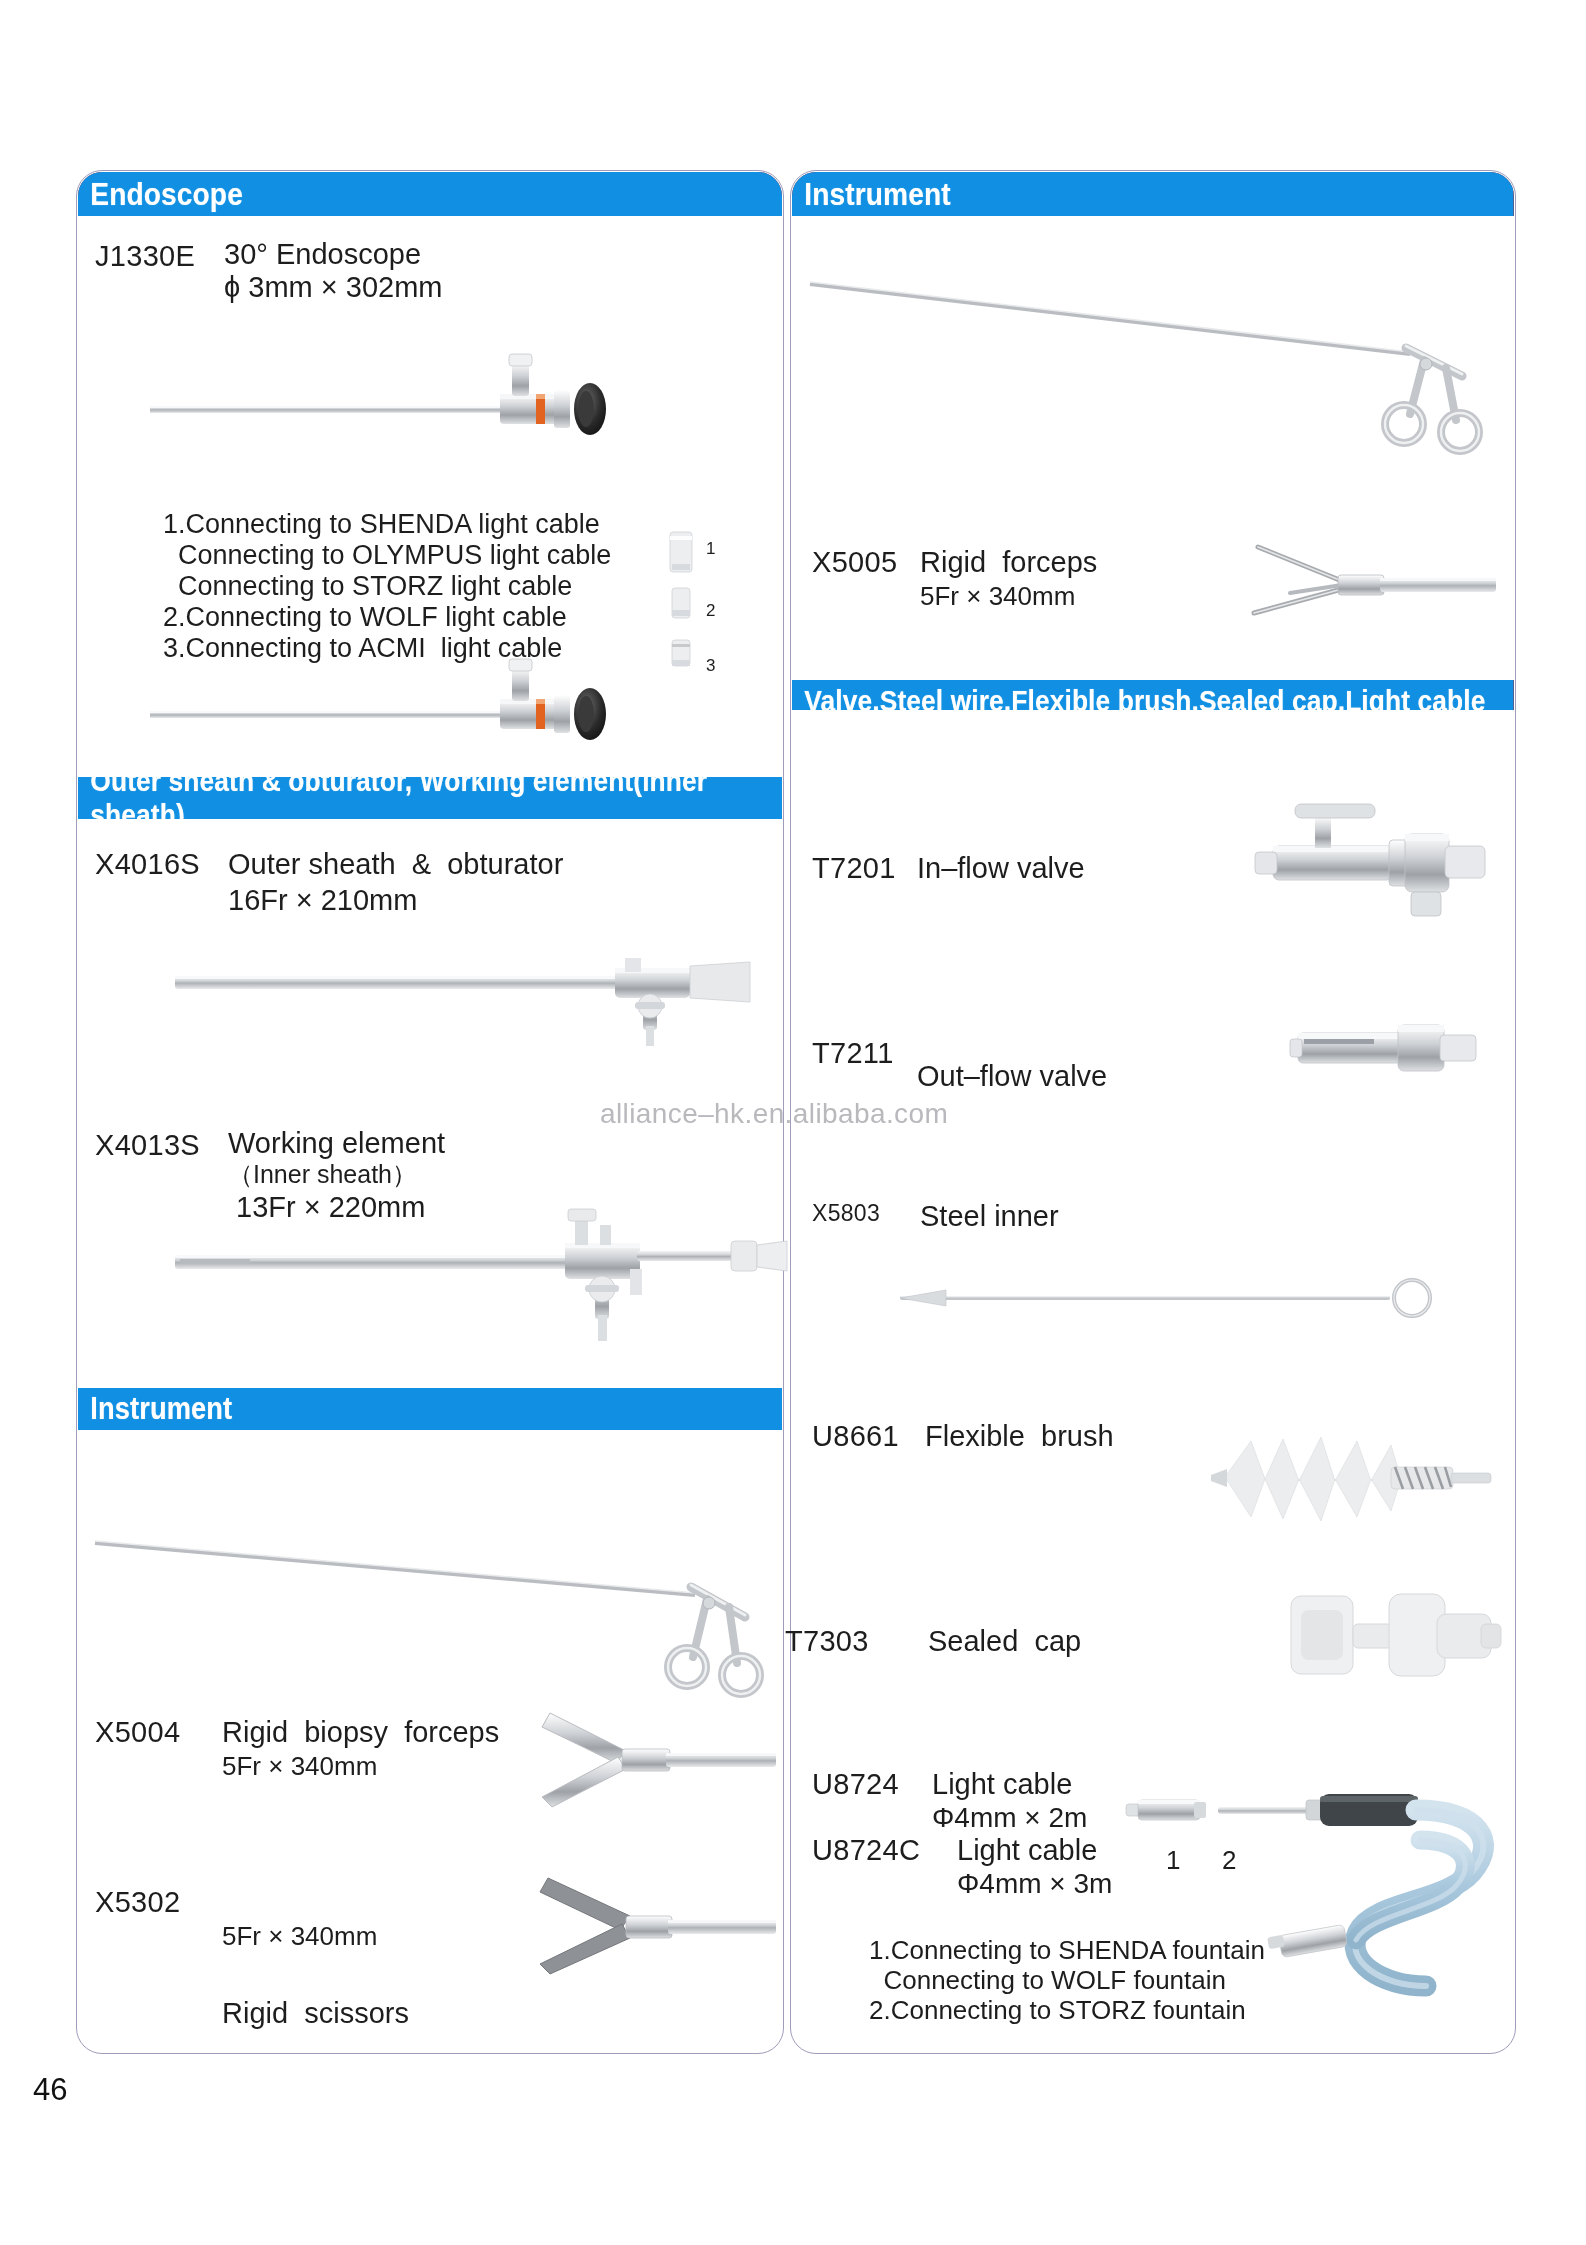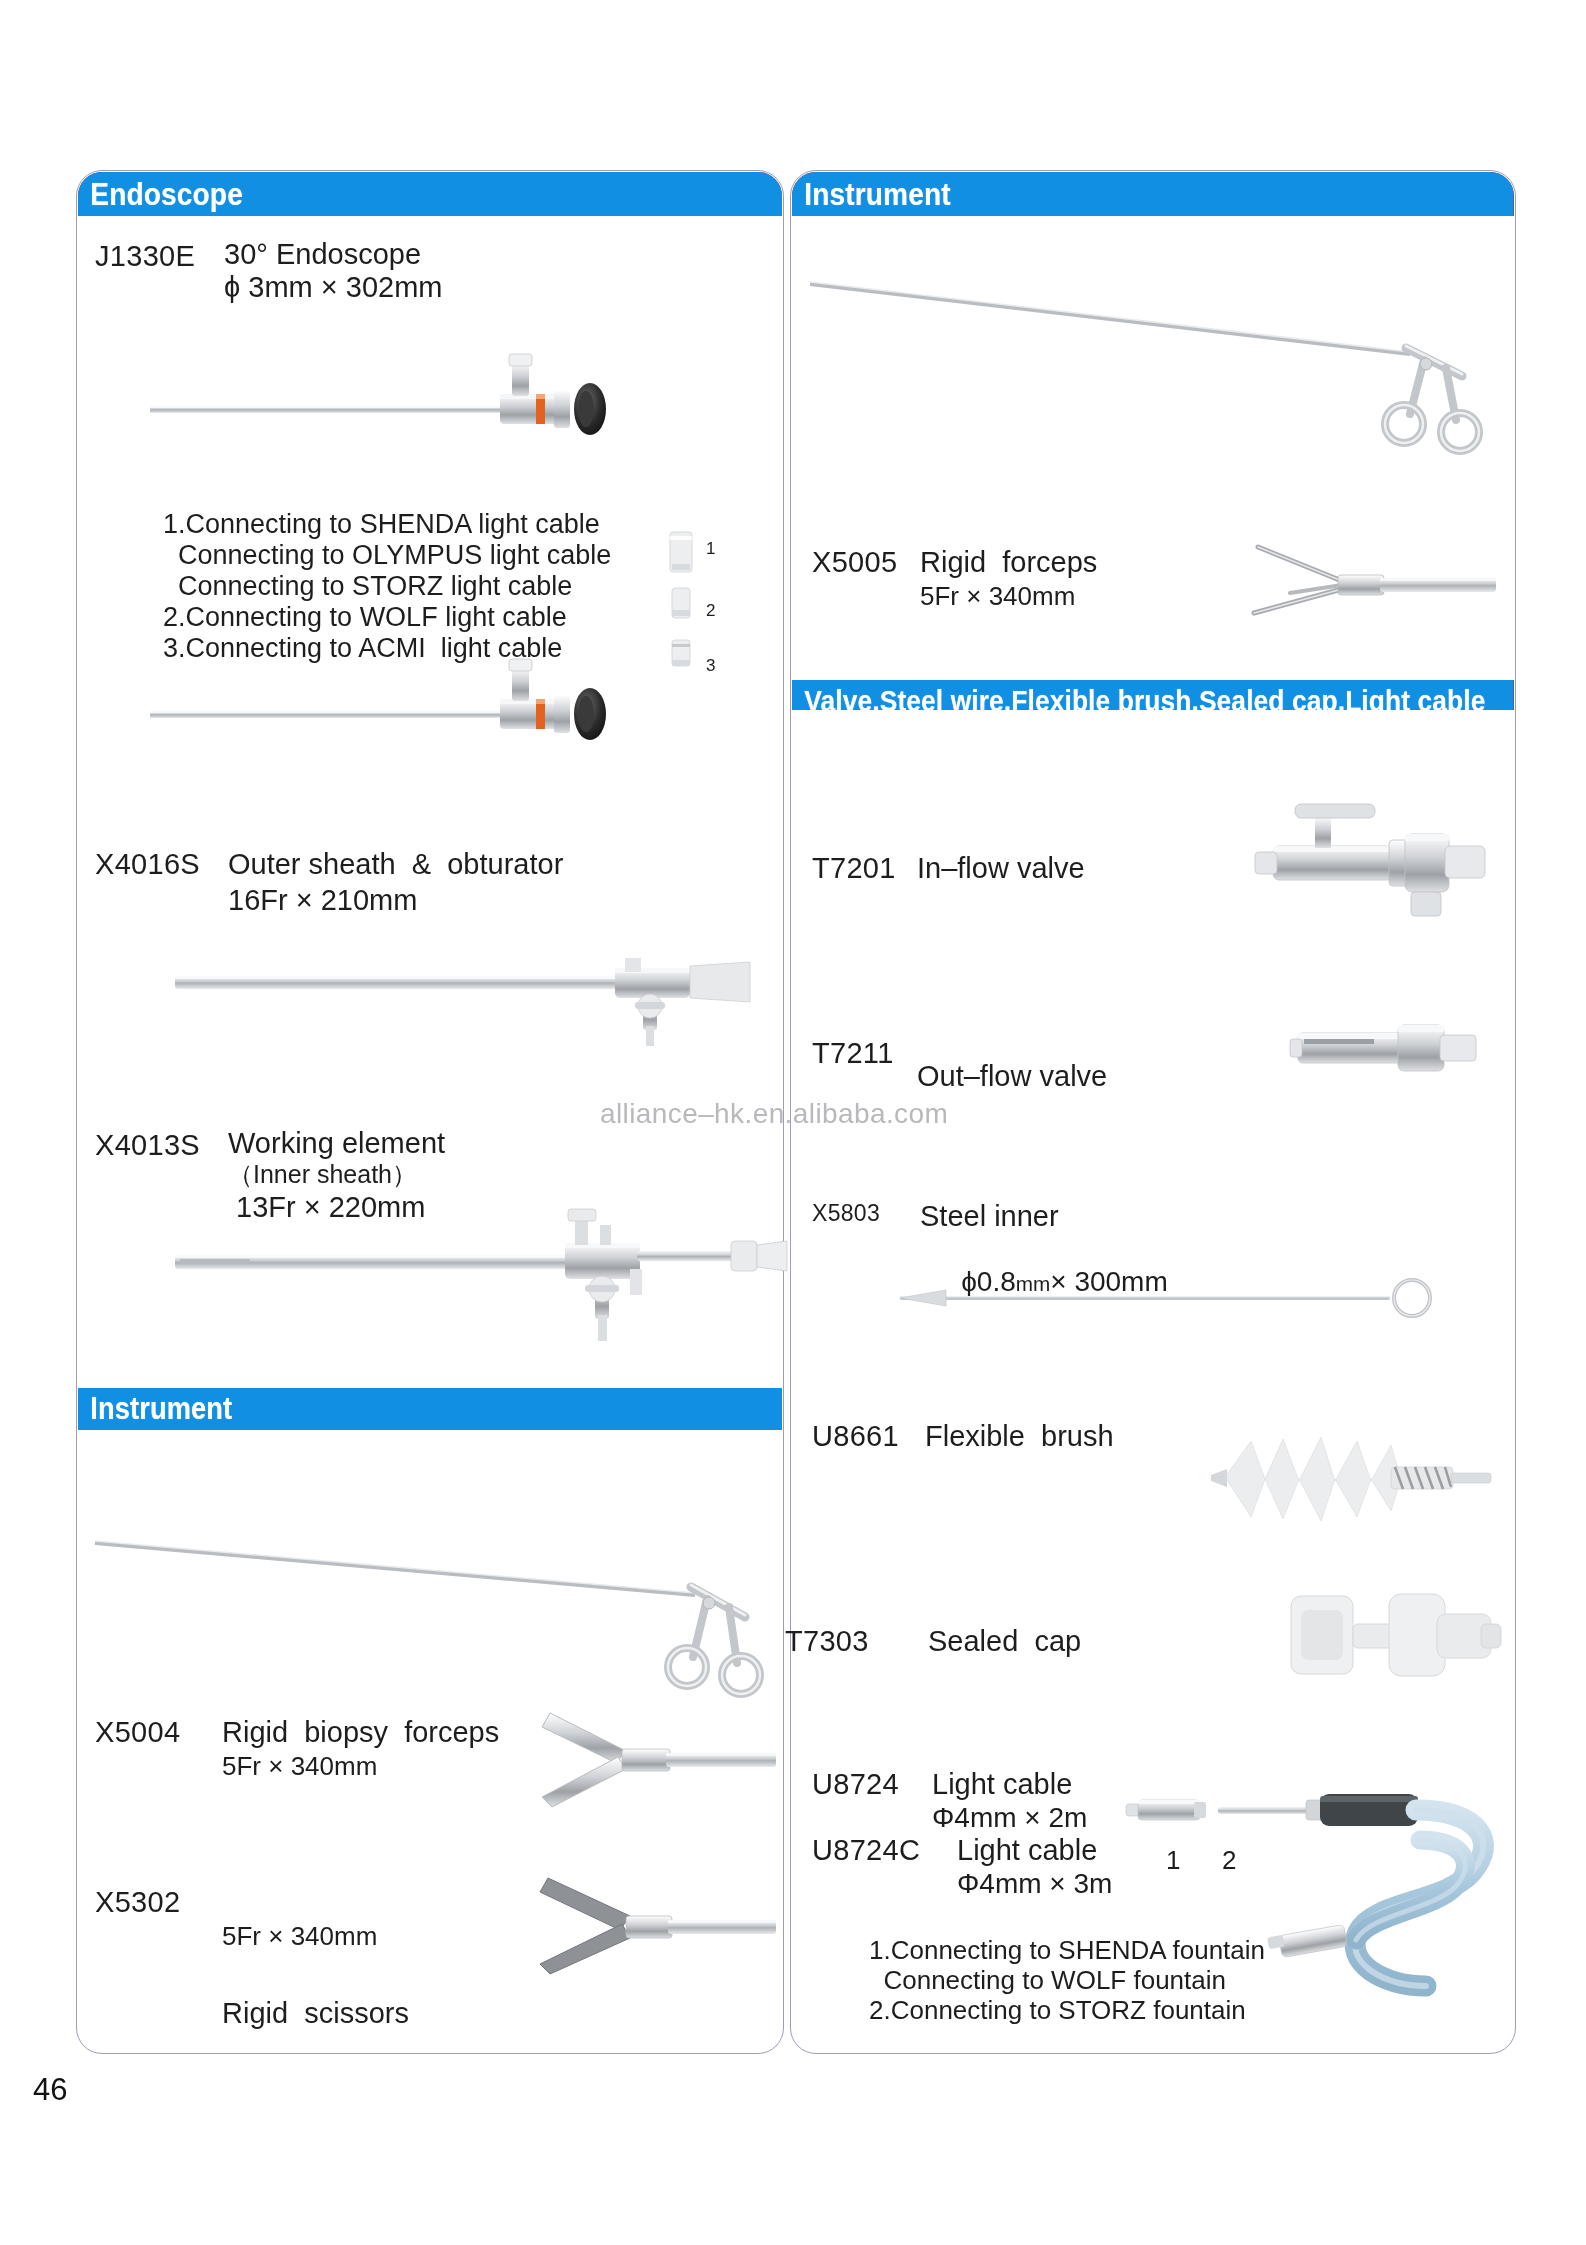--- a/index.html
+++ b/index.html
@@ -148,20 +148,23 @@
       <rect x="404" y="40" width="16" height="38" rx="3" fill="url(#steel2)"></rect>
       <rect x="386" y="44" width="9" height="30" fill="#e2631f"></rect>
       <rect x="386" y="44" width="9" height="5" fill="#f0a573"></rect>
       <rect x="362" y="12" width="17" height="34" rx="3" fill="url(#steel2)"></rect>
       <rect x="359" y="4" width="23" height="12" rx="3" fill="#f0f1f2" stroke="#c6c9cc" stroke-width=".8"></rect>
       <ellipse cx="440" cy="59" rx="16" ry="26" fill="url(#blackcup)"></ellipse>
       <ellipse cx="436" cy="59" rx="8" ry="18" fill="#3a3a3a"></ellipse>
     </svg>
   </div>
 
+  <div class="sec-wrap" style="left:78px;top:777px;width:704px;height:42px;">
+    <div class="sec-head condensed" style="left:0;top:0;height:42px;font-size:30px;">Outer sheath &amp; obturator, Working element(inner sheath)</div>
+  </div>
 
   <div class="tx code" style="left:95px;top:848px;font-size:29px;">X4016S</div>
   <div class="tx" style="left:228px;top:848px;font-size:29px;">Outer sheath  &amp;  obturator</div>
   <div class="tx" style="left:228px;top:884px;font-size:29px;">16Fr × 210mm</div>
 
   <div class="fig" style="left:175px;top:940px;">
     <svg width="620" height="120" viewBox="0 0 620 120">
       <rect x="0" y="36" width="445" height="13" rx="3" fill="url(#steel)"></rect>
       <rect x="0" y="36" width="445" height="3" fill="#f8f9fa"></rect>
       <rect x="440" y="28" width="75" height="30" rx="5" fill="url(#steel2)"></rect>
@@ -323,23 +326,20 @@
       <rect x="14" y="34" width="70" height="5" fill="#9aa0a5"></rect>
       <rect x="0" y="34" width="12" height="18" rx="3" fill="#e4e6e9" stroke="#c4c7cb" stroke-width=".8"></rect>
       <rect x="108" y="20" width="46" height="46" rx="6" fill="url(#steel2)" stroke="#bfc2c6" stroke-width=".8"></rect>
       <rect x="108" y="20" width="46" height="7" fill="#f7f8f9"></rect>
       <rect x="150" y="30" width="36" height="26" rx="4" fill="#e7e9ec" stroke="#c4c7cb" stroke-width=".8"></rect>
     </svg>
   </div>
 
   <div class="tx code" style="left:812px;top:1200px;font-size:23px;">X5803</div>
   <div class="tx" style="left:920px;top:1200px;font-size:29px;">Steel inner</div>
-  <div class="tx" style="left:930px;top:1234px;font-size:28px;">
-    <span>ϕ0.8</span><span class="mm">mm</span><span>× 300mm</span>
-  </div>
 
   <div class="fig" style="left:900px;top:1270px;">
     <svg width="580" height="60" viewBox="0 0 580 60">
       <rect x="0" y="26" width="490" height="4" rx="2" fill="#c2c5c9"></rect>
       <rect x="0" y="26" width="490" height="1.4" fill="#eceef0"></rect>
       <path d="M0 28 L46 20 L46 36 Z" fill="#d9dcdf" stroke="#c0c3c7" stroke-width=".6"></path>
       <circle cx="512" cy="28" r="18" fill="none" stroke="#c2c5c9" stroke-width="4"></circle>
       <circle cx="512" cy="28" r="18" fill="none" stroke="#eceef0" stroke-width="1.2"></circle>
     </svg>
   </div>

